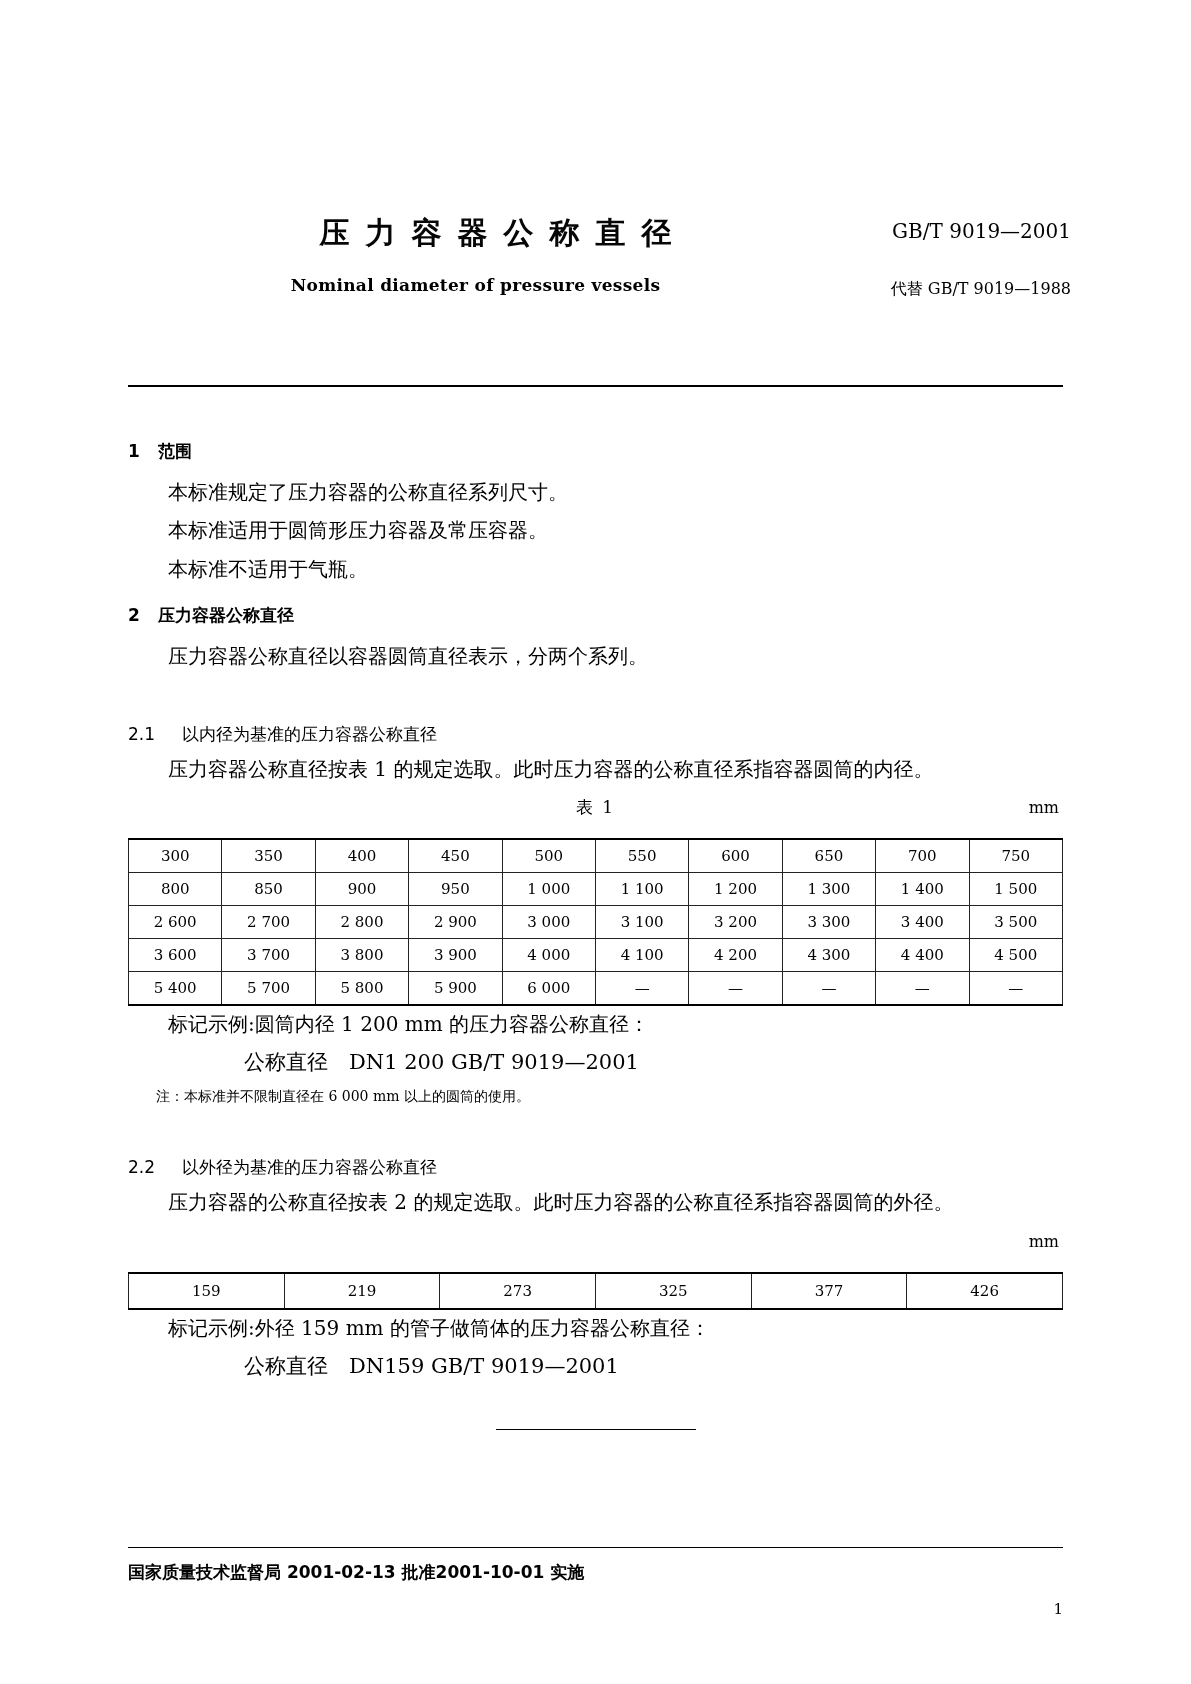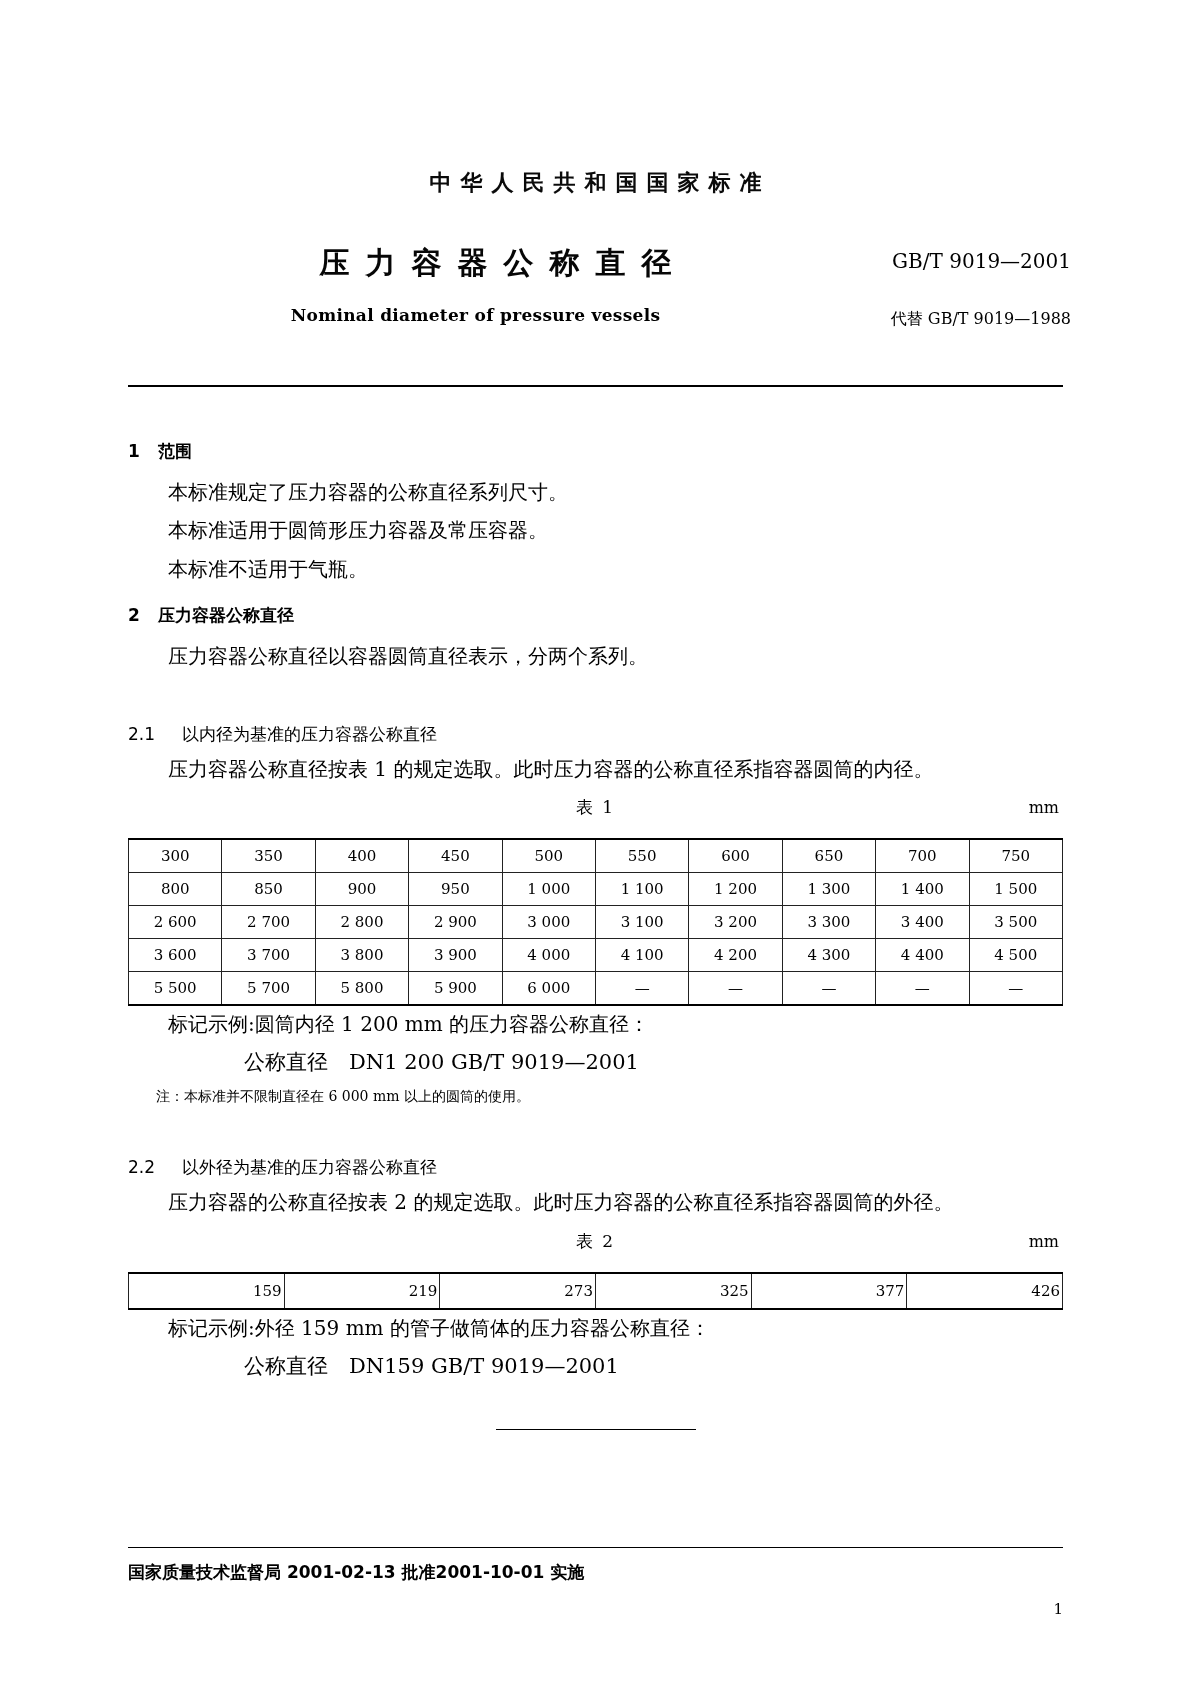--- a/index.html
+++ b/index.html
@@ -163,21 +163,21 @@
     padding: 0 2px;
     font-family: "DejaVu Serif", "Liberation Serif", serif;
     white-space: nowrap;
   }
   table.grid {
     border-top: 2px solid #000;
     border-bottom: 2px solid #000;
     border-left: 1px solid #222;
     border-right: 1px solid #222;
   }
-  table.t2 td { height: 34px; font-size: 15px; text-align: right; }
+  table.t2 td { height: 34px; font-size: 15px; }
 
   
   .mid-sep {
     width: 200px;
     margin: 44px auto 0 auto;
     border-top: 1.5px solid #000;
   }
 
   
   .rule-bottom {
@@ -206,21 +206,20 @@
     font-size: 15px;
     font-family: "DejaVu Serif", "Liberation Serif", serif;
   }
 </style>
 </head>
 <body>
 
 <div class="page">
 
   <div class="masthead">
-    <div class="nation-line">中华人民共和国国家标准</div>
 
     <div class="title-row">
       <div class="doc-title">压力容器公称直径</div>
       <div class="std-no">GB/T 9019—2001</div>
     </div>
 
     <div class="subtitle-row">
       <div class="doc-subtitle">Nominal diameter of pressure vessels</div>
       <div class="replaces">代替 GB/T 9019—1988</div>
     </div>
@@ -297,21 +296,21 @@
             <td>3 800</td>
             <td>3 900</td>
             <td>4 000</td>
             <td>4 100</td>
             <td>4 200</td>
             <td>4 300</td>
             <td>4 400</td>
             <td>4 500</td>
           </tr>
           <tr>
-            <td>5 500</td>
+            <td>5 400</td>
             <td>5 700</td>
             <td>5 800</td>
             <td>5 900</td>
             <td>6 000</td>
             <td>—</td>
             <td>—</td>
             <td>—</td>
             <td>—</td>
             <td>—</td>
           </tr>
@@ -321,21 +320,20 @@
     <p class="p">标记示例:圆筒内径 1 200 mm 的压力容器公称直径：</p>
     <p class="p-indent2">公称直径　DN1 200 GB/T 9019—2001</p>
     <p class="note">注：本标准并不限制直径在 6 000 mm 以上的圆筒的使用。</p>
 
     <div class="h3">
       <span class="num">2.2</span><span>以外径为基准的压力容器公称直径</span>
     </div>
     <p class="p tight">压力容器的公称直径按表 2 的规定选取。此时压力容器的公称直径系指容器圆筒的外径。</p>
 
     <div class="tbl-caption-row">
-      <div class="tbl-caption">表 2</div>
       <div class="tbl-unit">mm</div>
     </div>
     <table class="grid t2">
       <tbody id="t2-body">
           <tr>
             <td>159</td>
             <td>219</td>
             <td>273</td>
             <td>325</td>
             <td>377</td>

